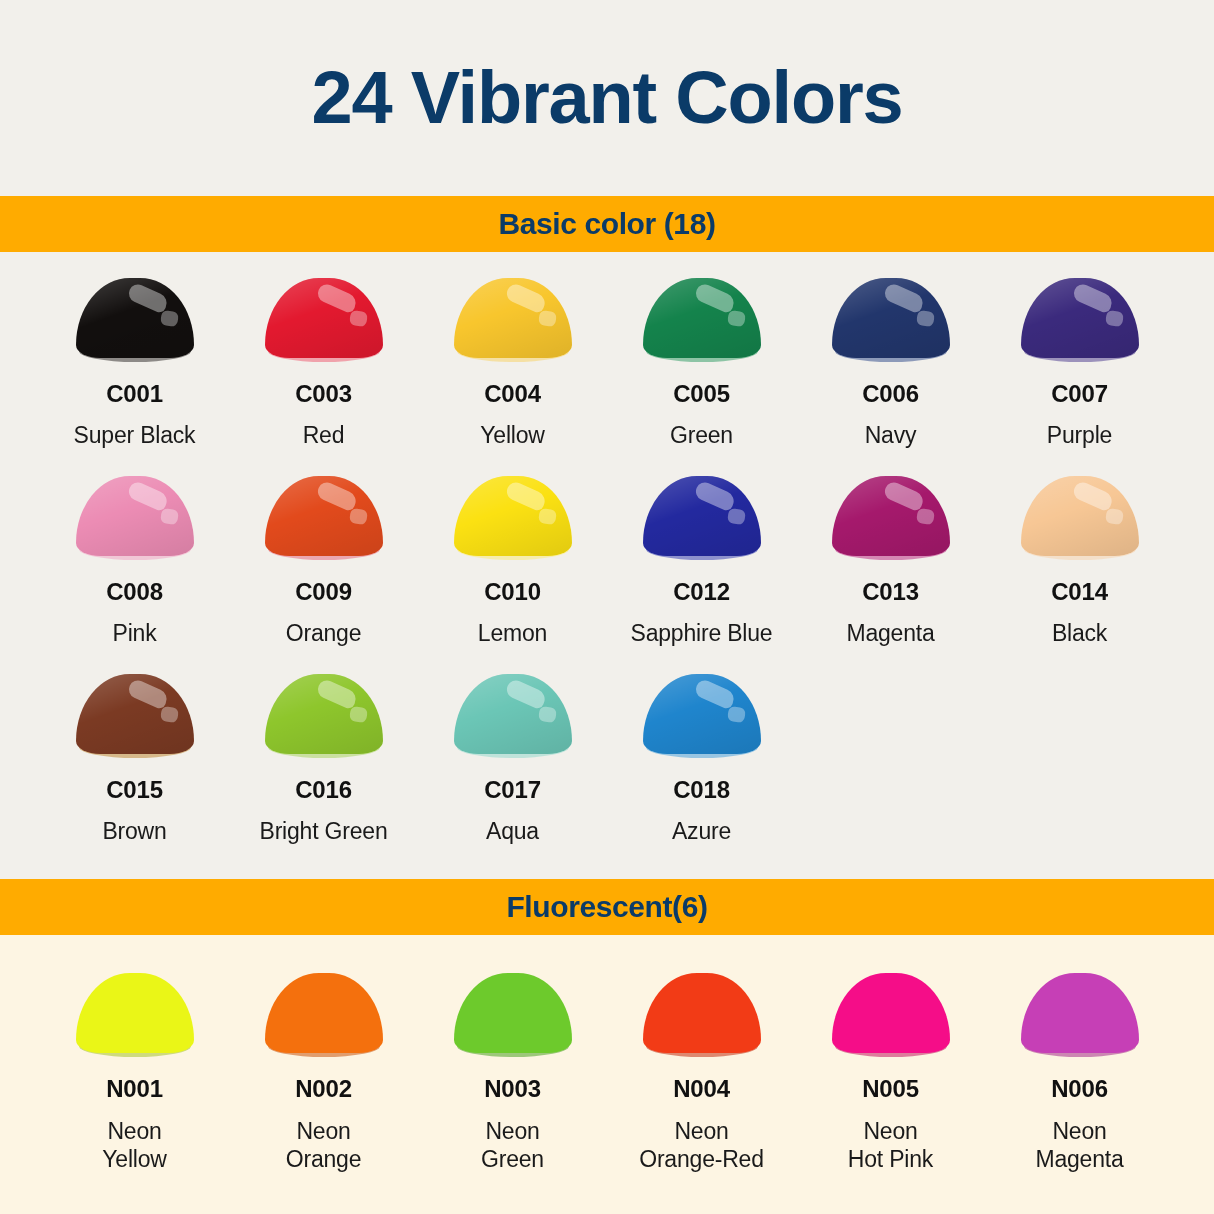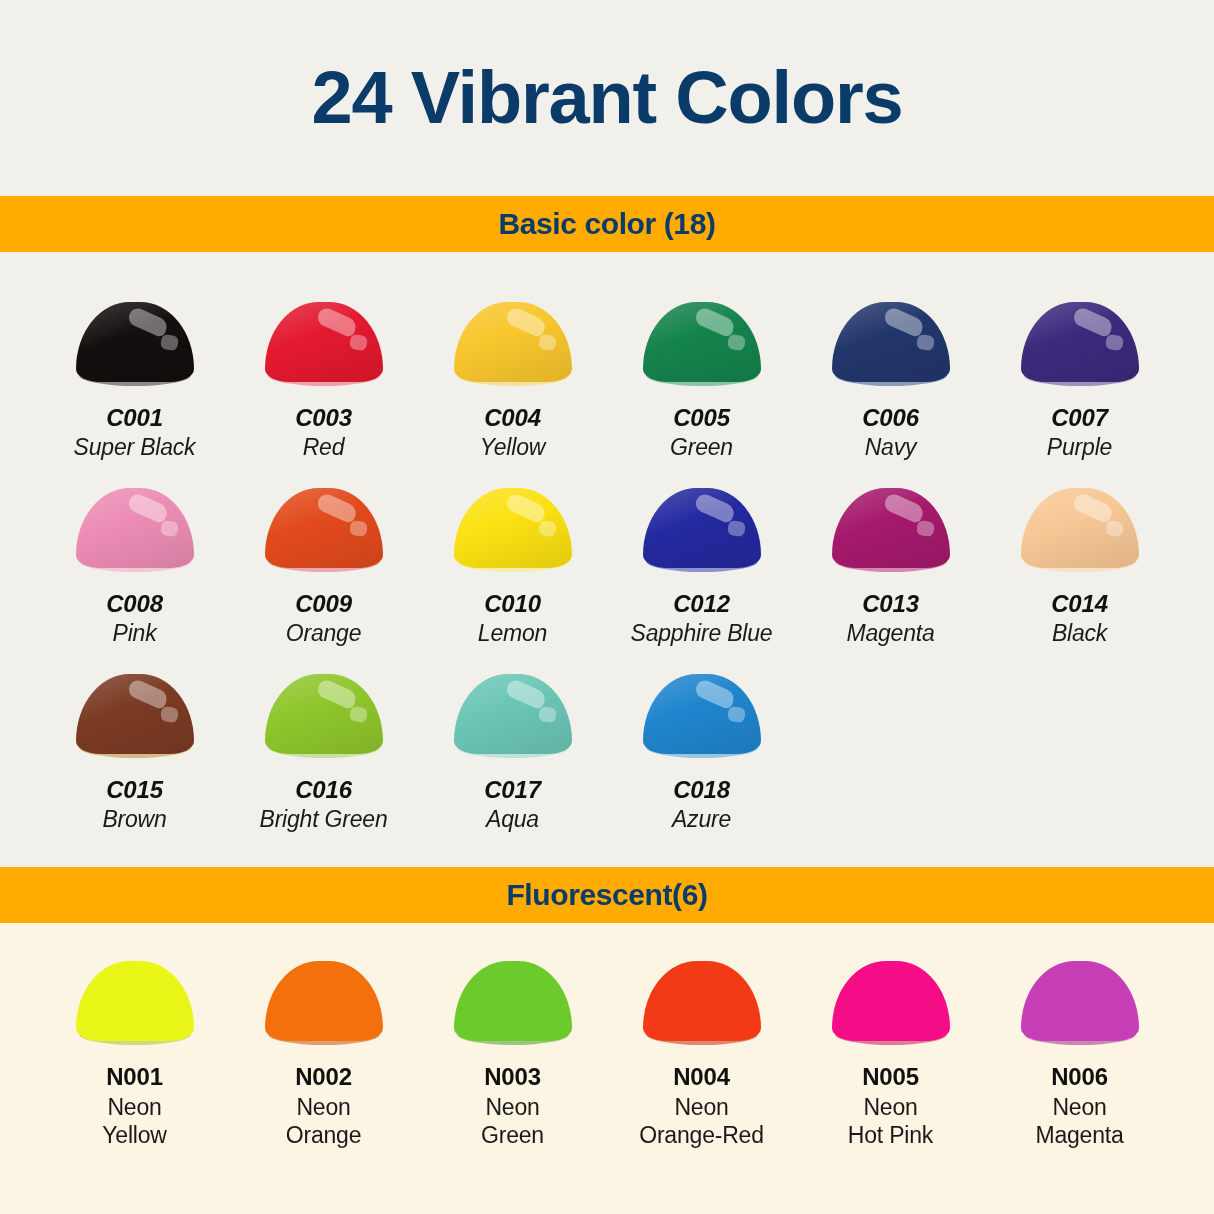--- a/index.html
+++ b/index.html
@@ -57,22 +57,21 @@
     font-size: 30px;
     font-weight: bold;
     color: #0b3b68;
     letter-spacing: -0.4px;
   }
 
   
   .section-basic {
     background: #f2f0eb;
     flex: 0 0 auto;
-    padding: 50px 40px 34px 40px;
-    font-style: italic;
+    padding: 26px 40px 34px 40px;
   }
 
   .section-fluo {
     background: #fdf5e3;
     flex: 1 1 auto;
     padding: 38px 40px 26px 40px;
   }
 
   .grid {
     display: grid;
@@ -160,21 +159,21 @@
   }
 
   .name {
     font-size: 23px;
     font-weight: normal;
     color: #1a1a1a;
     letter-spacing: -0.2px;
     line-height: 1.24;
     text-align: center;
     white-space: pre-line;
-    margin-top: 1px;
+    margin-top: 13px;
   }
 </style>
 </head>
 <body>
 
 <div class="page">
 
   <div class="title-area">
     <h1 class="main-title">24 Vibrant Colors</h1>
   </div>

